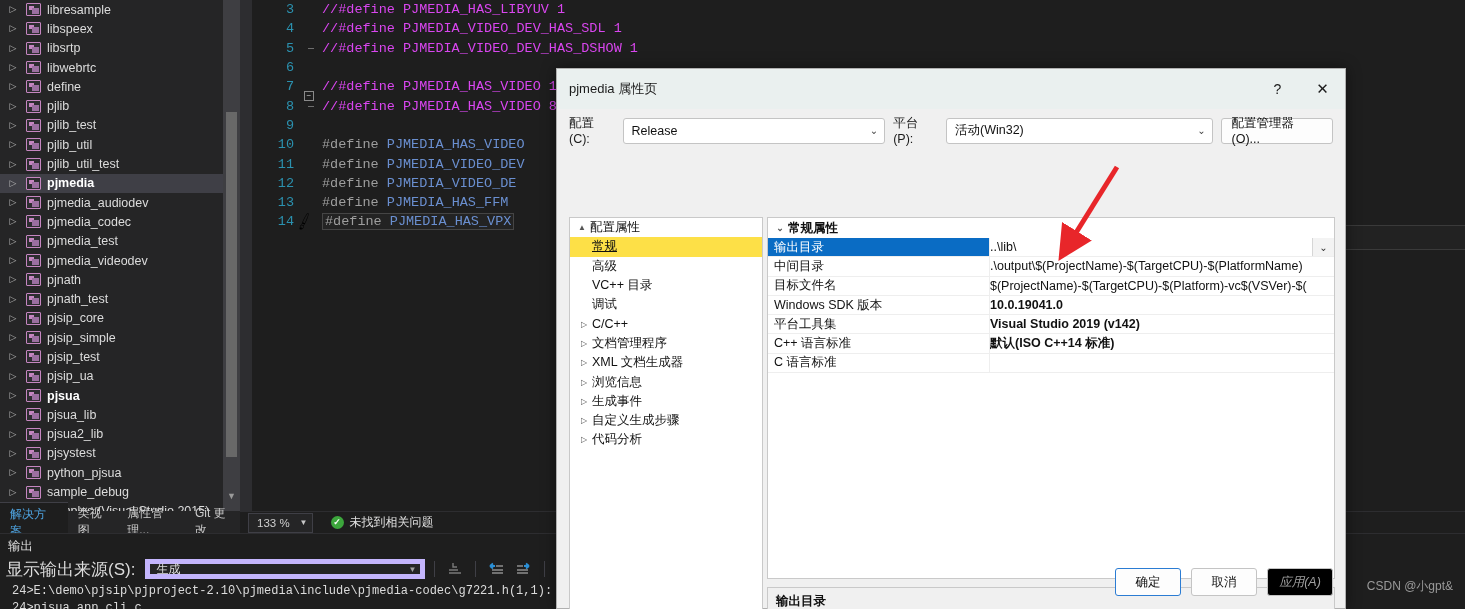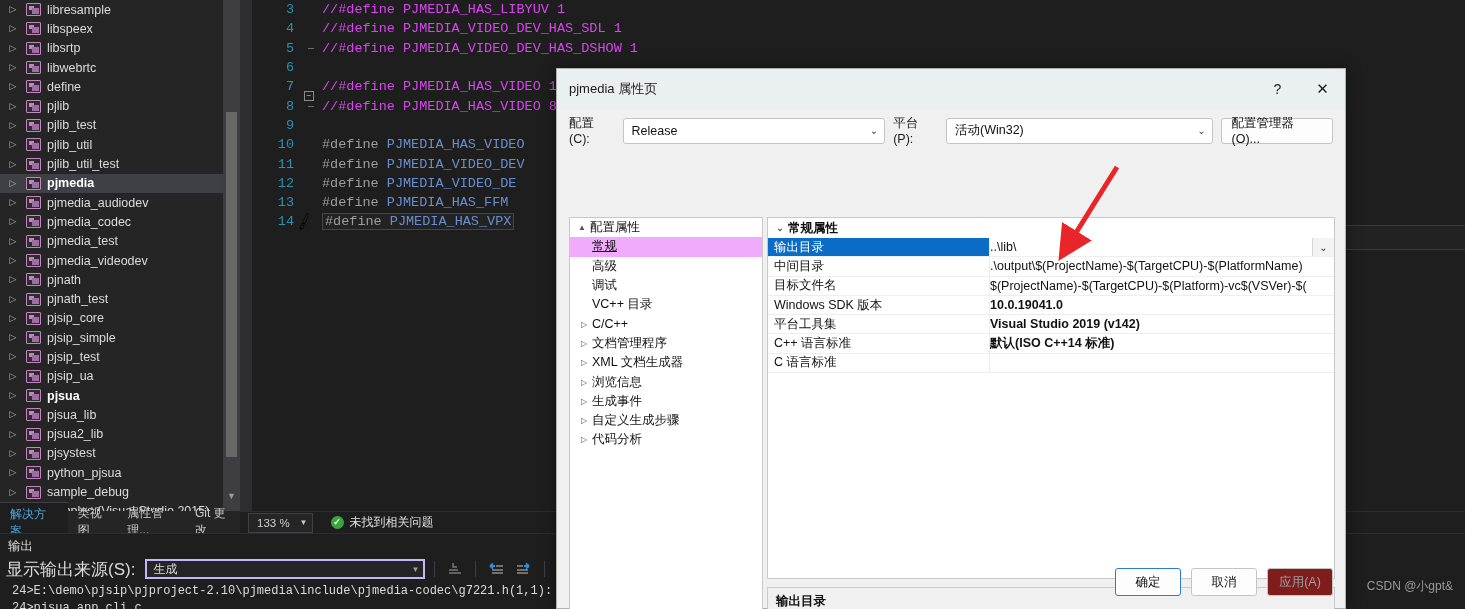--- a/index.html
+++ b/index.html
@@ -201,21 +201,21 @@
     color: #dcdcdc; font-size: 12.5px;
   }
   .out-toolbar {
     display: flex; align-items: center;
     height: 26px; padding: 0 6px;
     gap: 6px;
   }
   .out-label { color: #dcdcdc; font-size: 17px; }
   .out-combo {
     width: 280px; height: 20px;
-    background: #252526; border: 2px solid #c4b5fd;
+    background: #252526; border: 5px solid #c4b5fd;
     color: #dcdcdc; font-size: 12px;
     display: flex; align-items: center; padding: 0 4px 0 6px;
     justify-content: space-between;
     margin-left: 4px;
   }
   .out-combo .caret { font-size: 8px; color: #a0a0a0; }
   .sep-v { width:1px; height:16px; background:#3f3f46; margin: 0 3px; }
   .tb-ico { width: 22px; height: 20px; position: relative; }
   .tb-ico svg { position:absolute; left:3px; top:3px; }
   .out-text {
@@ -296,21 +296,21 @@
     position: absolute; left: 12px; top: 68px;
     width: 194px; height: 420px;
     background: #fff; border: 1px solid #c9c9c9;
     overflow: hidden;
   }
   .nav-row {
     height: 19.3px; display: flex; align-items: center;
     font-size: 12.5px; color: #111;
     padding-left: 4px;
   }
-  .nav-row.sel { background: #f0abfc; text-decoration: underline; }
+  .nav-row.sel { background: #fde047; text-decoration: underline; }
   .nav-exp {
     width: 16px; flex: 0 0 16px; text-align: center;
     color: #555; font-size: 8px;
   }
   .nav-row.lvl1 { padding-left: 22px; }
 
   .gridwrap {
     position: absolute; left: 210px; top: 68px;
     width: 568px; height: 362px;
     background: #fff; border: 1px solid #c9c9c9;
@@ -368,21 +368,21 @@
     display: flex; gap: 10px;
   }
   .fbtn {
     width: 66px; height: 28px;
     border: 1px solid #c4c4c4;
     background: #fdfdfd; border-radius: 3px;
     font-size: 12.5px; color: #111;
     display: flex; align-items: center; justify-content: center;
   }
   .fbtn.primary { border: 1px solid #2b7cd3; }
-  .fbtn.disabled { color: #a0a0a0; background: #7f1d1d; }
+  .fbtn.disabled { color: #a0a0a0; background: #000000; font-style: italic; }
 
   
   .arrow-svg {
     position: absolute; left: 1020px; top: 160px;
     width: 120px; height: 115px;
     pointer-events: none;
   }
 </style>
 </head>
 <body>
@@ -656,24 +656,24 @@
             <span class="nav-exp">▲</span>
             <span>配置属性</span>
           </div>
           <div class="nav-row lvl1 sel">
             <span>常规</span>
           </div>
           <div class="nav-row lvl1">
             <span>高级</span>
           </div>
           <div class="nav-row lvl1">
+            <span>VC++ 目录</span>
+          </div>
+          <div class="nav-row lvl1">
             <span>调试</span>
-          </div>
-          <div class="nav-row lvl1">
-            <span>VC++ 目录</span>
           </div>
           <div class="nav-row" style="padding-left: 6px;">
             <span class="nav-exp">▷</span>
             <span>C/C++</span>
           </div>
           <div class="nav-row" style="padding-left: 6px;">
             <span class="nav-exp">▷</span>
             <span>文档管理程序</span>
           </div>
           <div class="nav-row" style="padding-left: 6px;">

